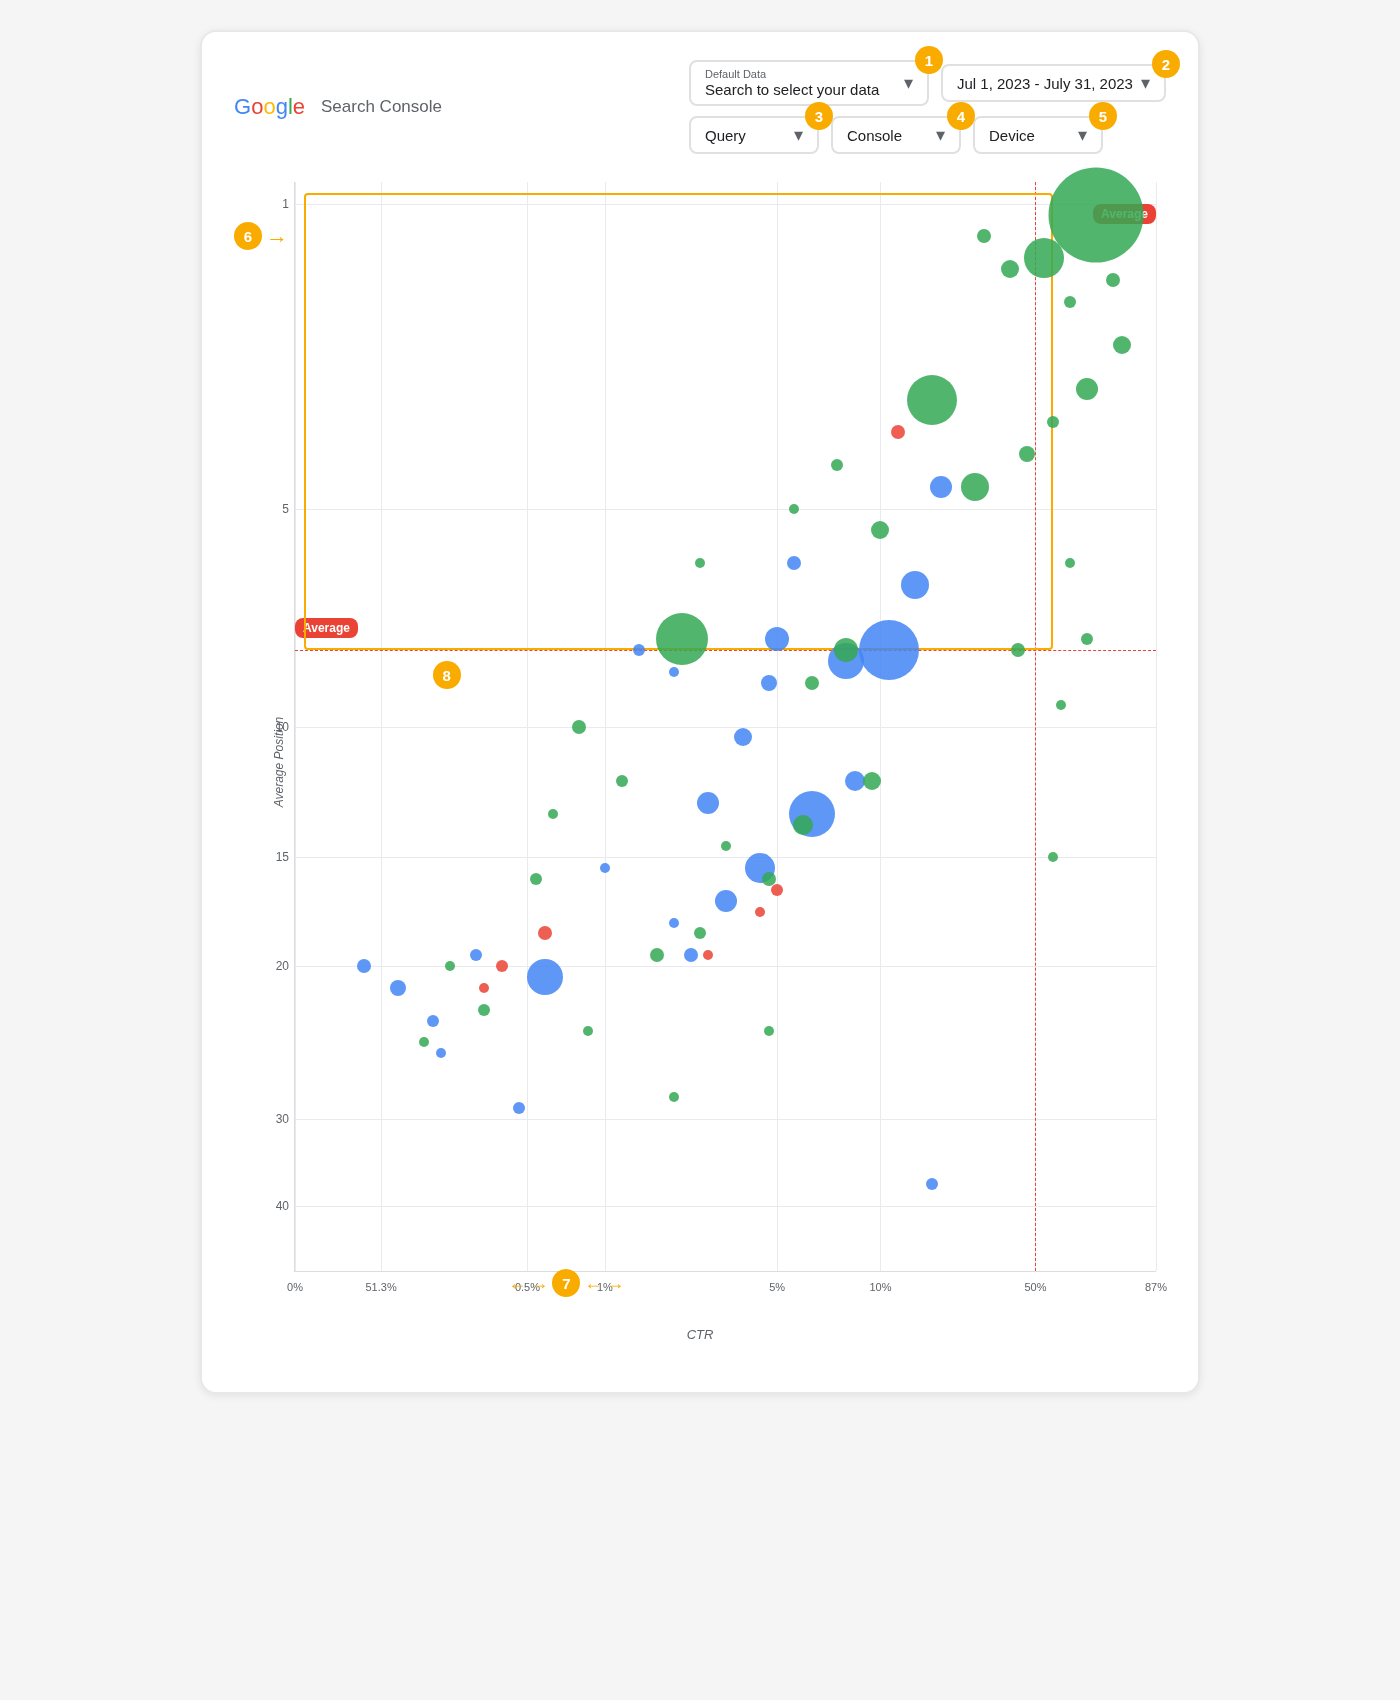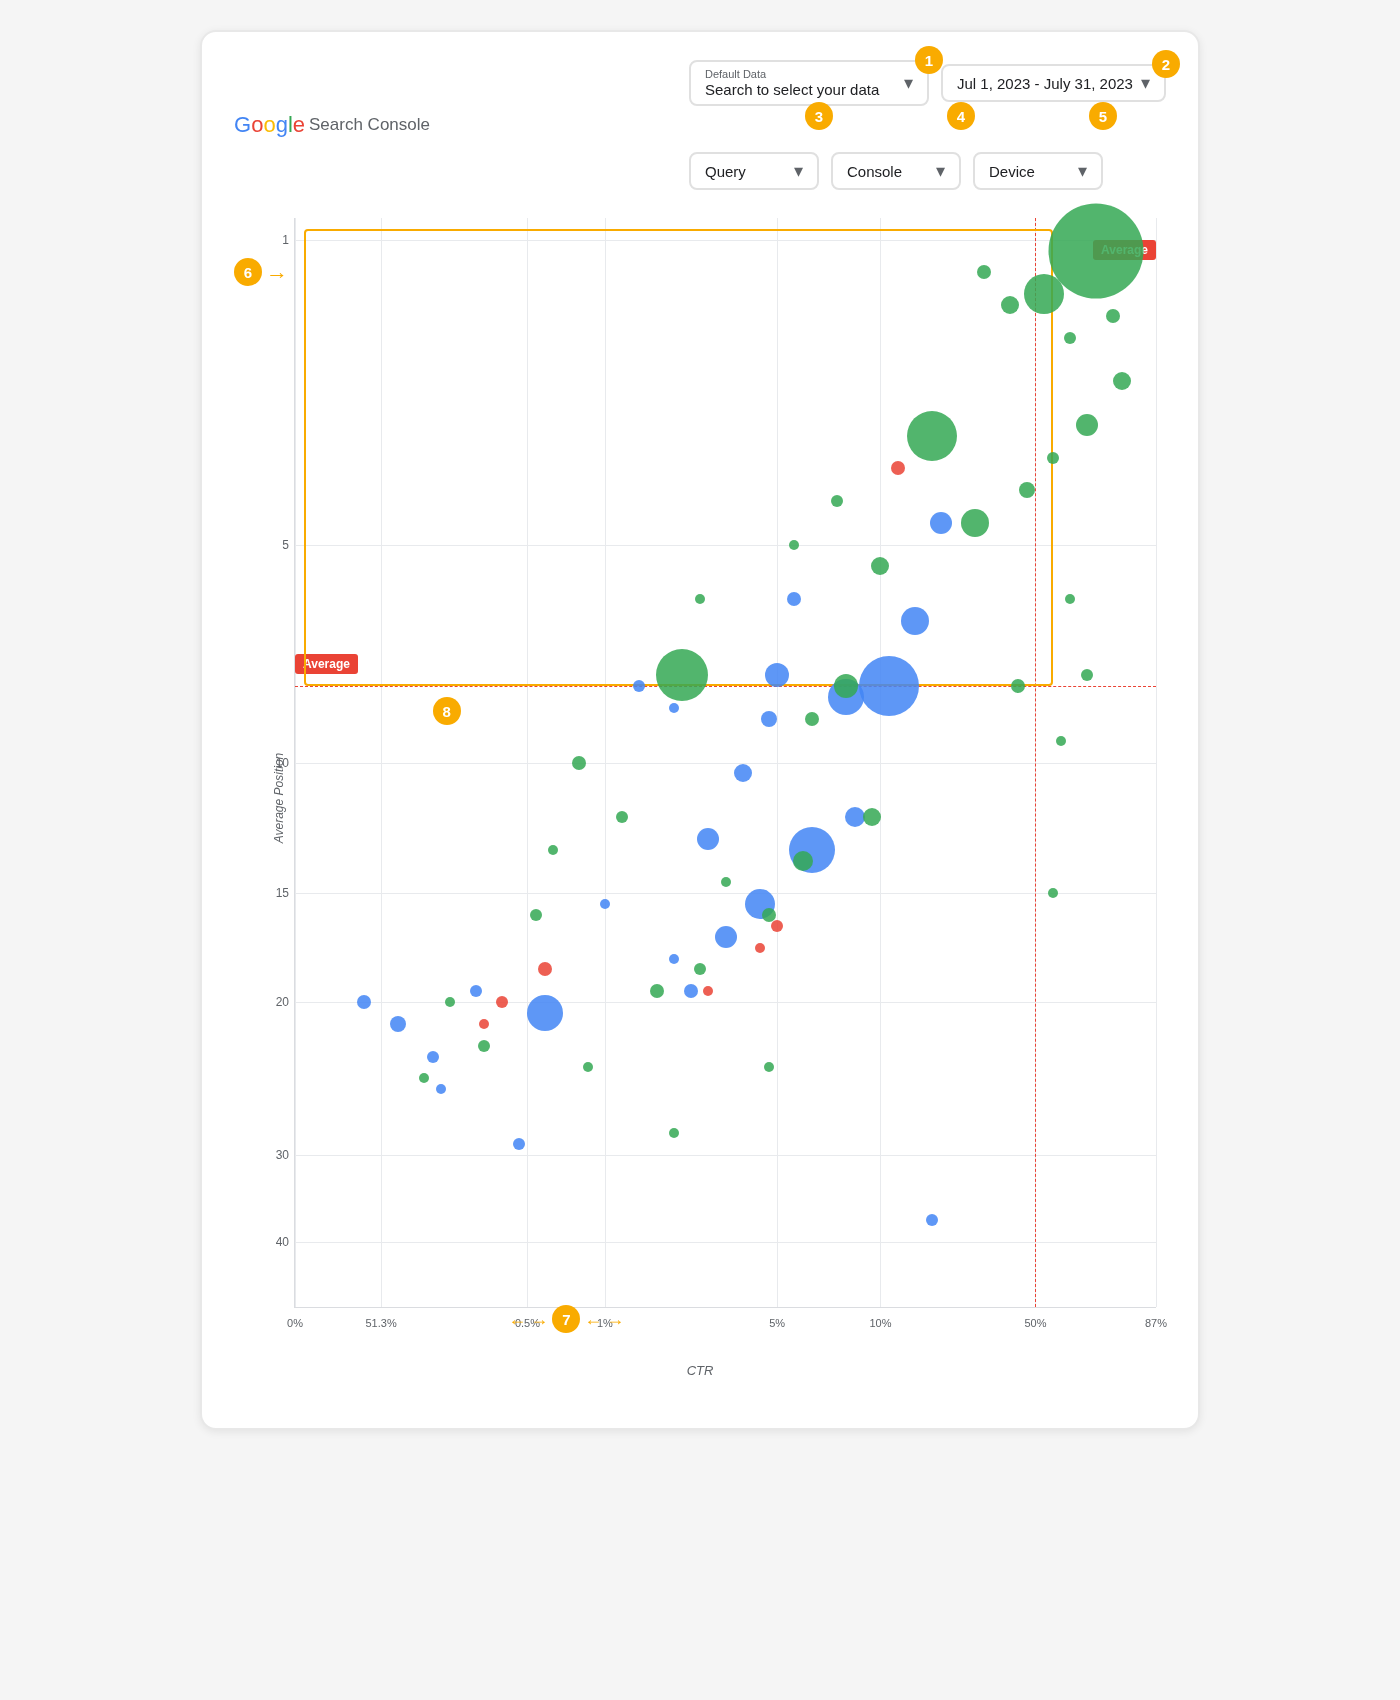--- a/index.html
+++ b/index.html
@@ -24,21 +24,21 @@
     
     .header-row {
       display: flex;
       align-items: center;
       gap: 20px;
       margin-bottom: 18px;
     }
     .logo {
       display: flex;
       align-items: center;
-      gap: 2px;
+      gap: 14px;
       font-size: 20px;
       font-weight: 400;
       white-space: nowrap;
     }
     .logo-google {
       font-size: 22px;
       font-weight: 500;
     }
     .logo-g { color: #4285F4; }
     .logo-o1 { color: #EA4335; }
@@ -91,21 +91,20 @@
       margin-left: auto;
     }
     .dropdown-data {
       min-width: 240px;
     }
     .dropdown-date {
       min-width: 220px;
     }
     .dropdown-sm {
       min-width: 130px;
-      margin-top: 36px;
     }
     
     .badge {
       position: absolute;
       background: #F9AB00;
       color: #fff;
       border-radius: 50%;
       width: 28px;
       height: 28px;
       display: flex;
@@ -197,21 +196,21 @@
       bottom: 0;
       border-left: 1.5px dashed #EA4335;
     }
     .avg-label {
       position: absolute;
       background: #EA4335;
       color: #fff;
       font-size: 12px;
       font-weight: 600;
       padding: 3px 8px;
-      border-radius: 3px;
+      border-radius: 8px;
     }
     
     .avg-box {
       position: absolute;
       border: 2.5px solid #F9AB00;
       border-radius: 4px;
       pointer-events: none;
     }
     
     .bubble {

